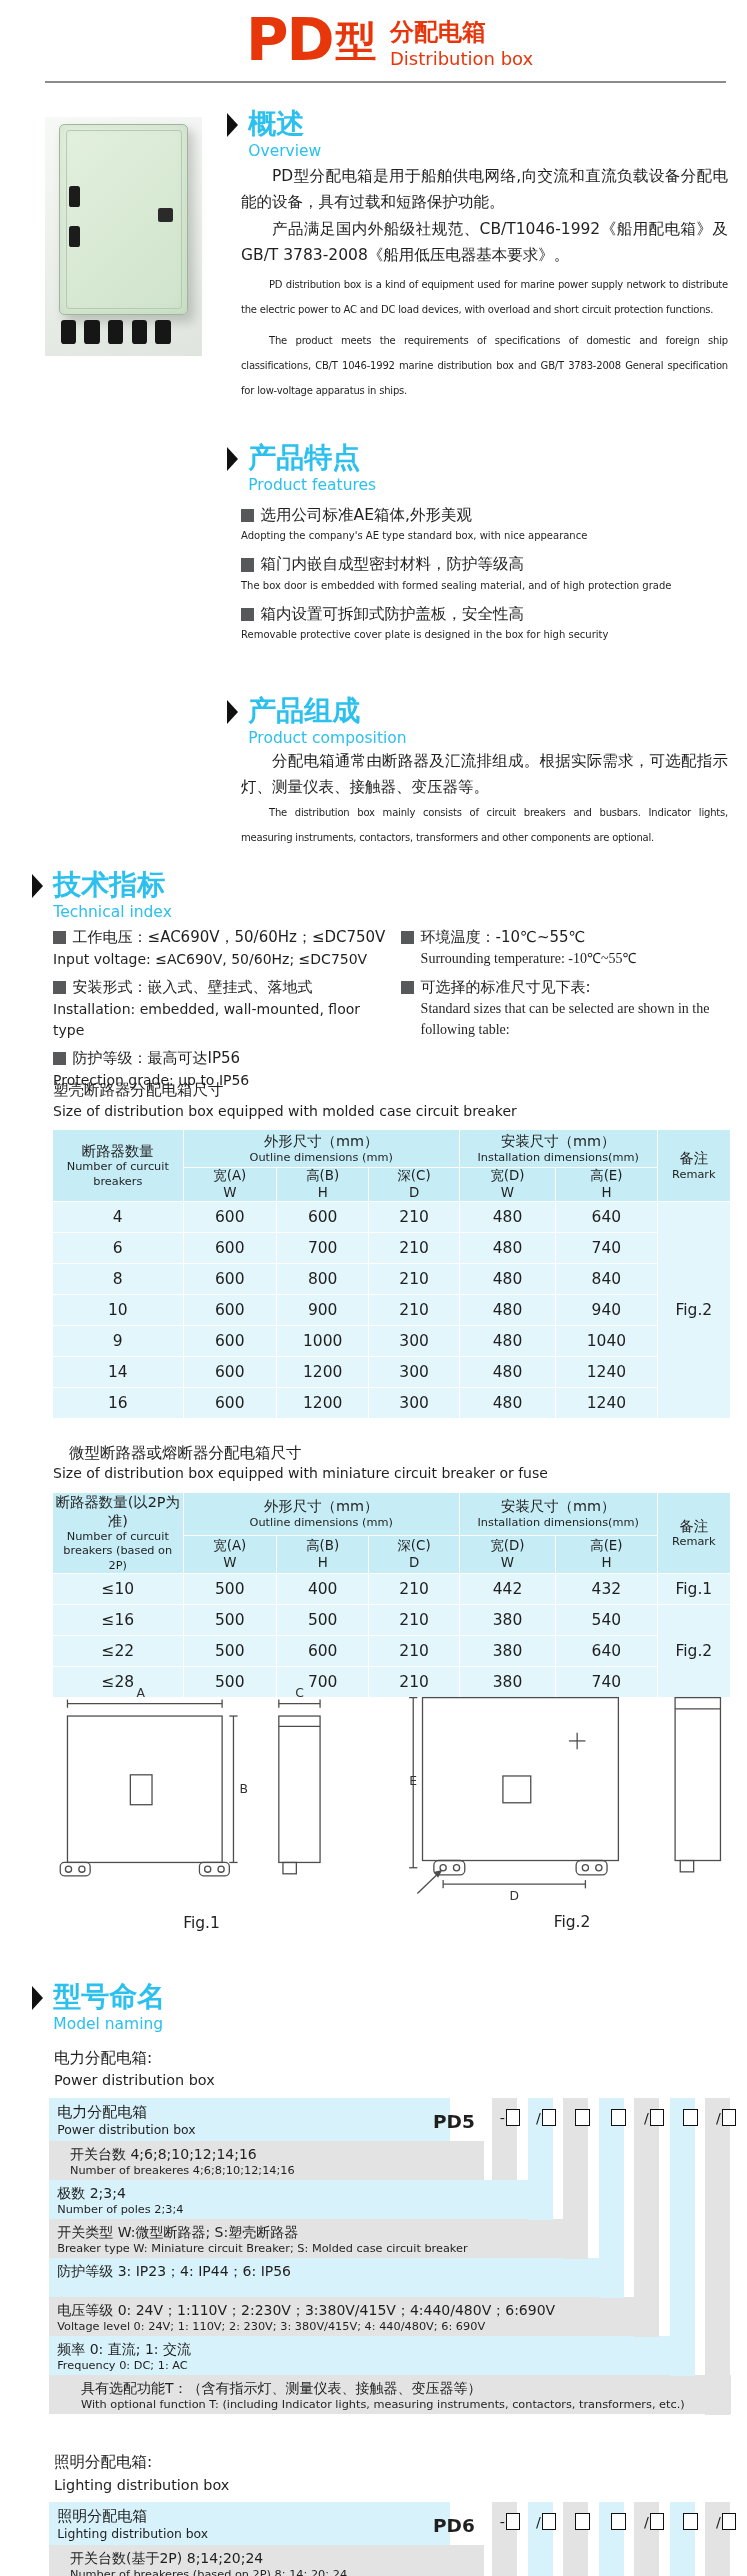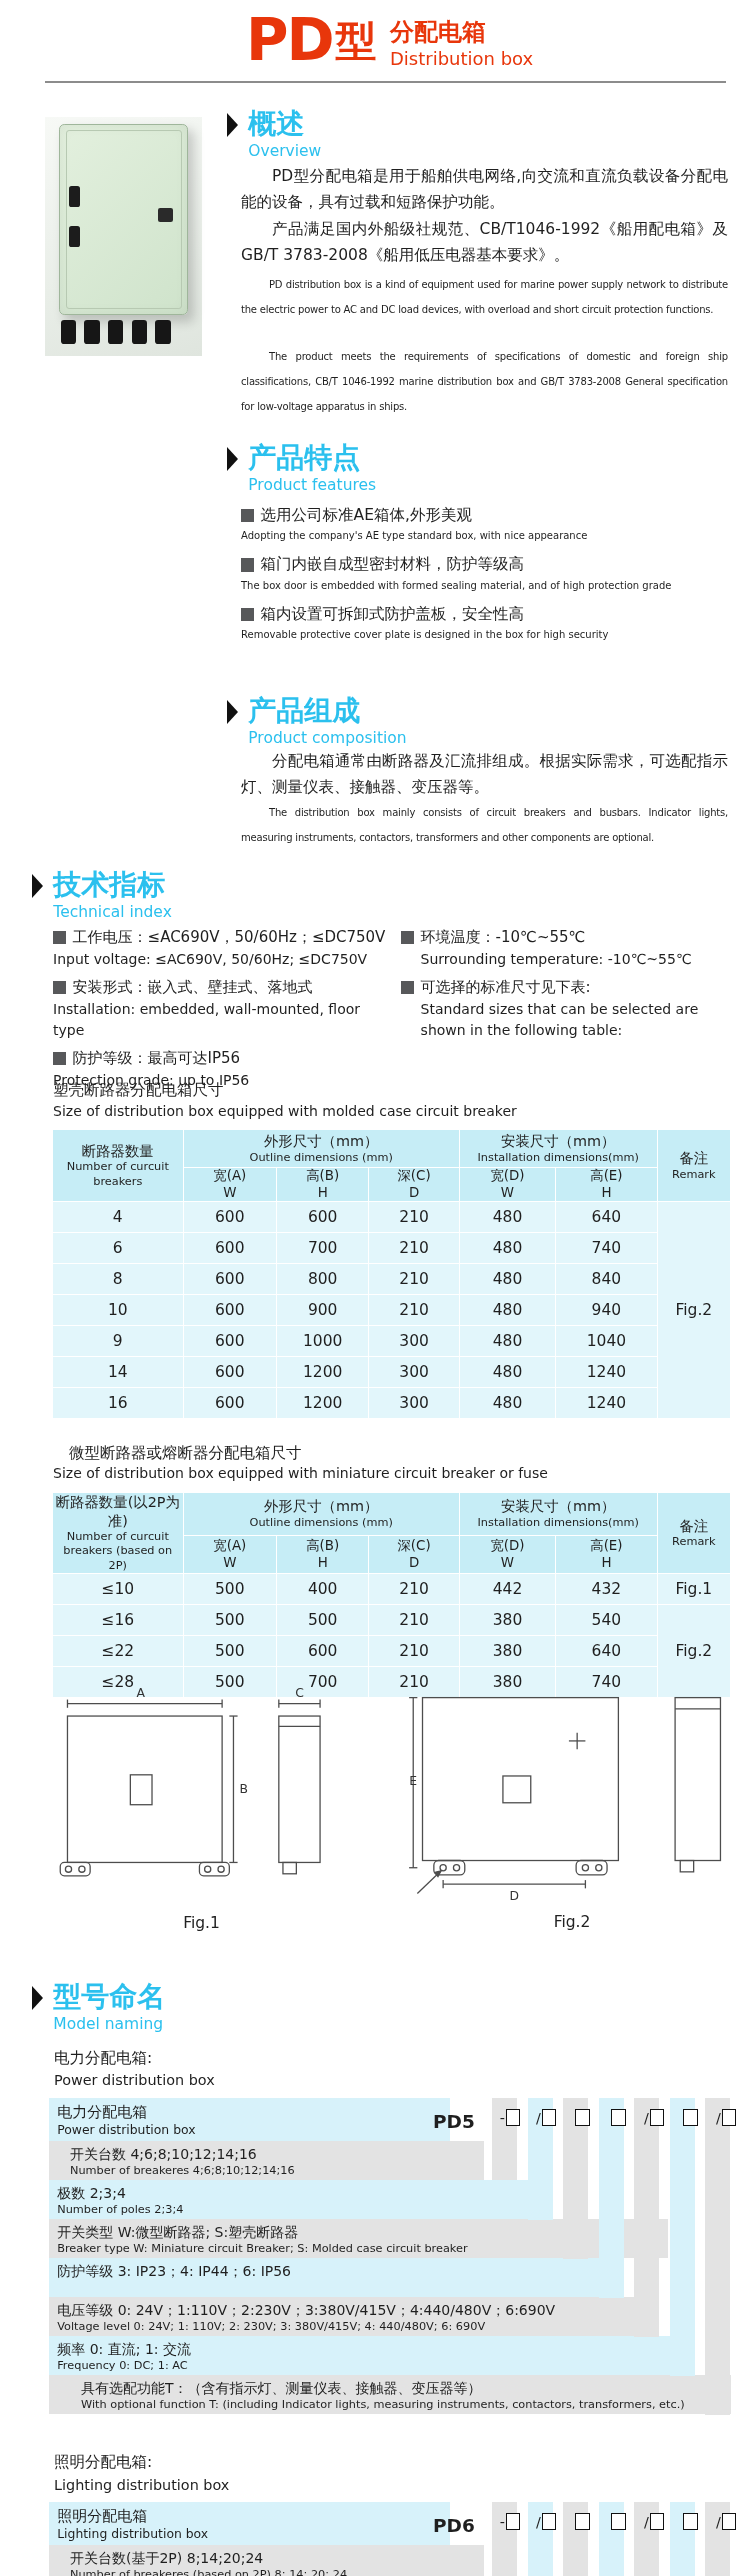--- a/index.html
+++ b/index.html
@@ -40,21 +40,21 @@
   .pcn{font-size:15.5px;line-height:26px;text-indent:31px;text-align:justify;margin:0;}
   .pen{font-size:10px;line-height:25px;text-indent:28px;text-align:justify;margin:0;letter-spacing:-0.2px;}
 
   
   .feat-cn{display:flex;align-items:center;font-size:15.5px;margin:0;}
   .sq{width:13.4px;height:13.4px;background:#57585a;margin-right:6.2px;flex:0 0 auto;}
   .feat-en{font-size:10px;margin:4.1px 0 13.4px 0;}
   .titem{margin-bottom:8.2px;}
   .titem .cnline{display:flex;align-items:center;font-size:15px;line-height:20.6px;}
   .titem .enline{font-size:14px;line-height:20.6px;margin-top:1px;}
-  .ind{margin-left:19.6px;}
+  .ind{margin-left:19.6px;font-family:Liberation Serif, serif;}
 
   
   .tbl-title-cn{font-size:15.5px;}
   .tbl-title-en{font-size:14px;}
   table.size{border-collapse:separate;border-spacing:1.5px;width:679px;table-layout:fixed;}
   table.size th,table.size td{padding:0;margin:0;}
   table.size th{background:#c6edf6;font-weight:normal;vertical-align:middle;}
   table.size td{background:#e2f6fb;text-align:center;font-size:15.5px;height:30px;vertical-align:middle;}
   .h-cn{font-size:14.4px;line-height:18.5px;}
   .h-en{font-size:11.3px;line-height:14.4px;}
@@ -70,21 +70,21 @@
   .fig-cap{font-size:15.5px;color:#222;margin-top:3.1px;}
 
   
   .nintro-cn{font-size:15.5px;}
   .nintro-en{font-size:14.4px;}
   .ndiag{position:absolute;width:682px;height:317px;--c:#d7f2fa;--g:#e3e3e3;}
   .nrow{height:39px;box-sizing:border-box;padding:3.6px 0 0 8.2px;}
   .r0{height:43px;width:401px;background:var(--c);box-sizing:border-box;padding:5.2px 0 0 8.2px;}
   .r1{width:435px;background:var(--g);padding-left:21px;}
   .r2{width:503px;background:var(--c);}
-  .r3{width:619px;background:var(--g);}
+  .r3{width:539px;background:var(--g);}
   .r4{width:574px;background:var(--c);}
   .r5{width:610px;background:var(--g);}
   .r6{width:646px;background:var(--c);}
   .r7{width:682px;background:var(--g);padding-left:32px;}
   .strip{position:absolute;top:0;width:25px;}
   .s1{left:443px;height:82px;background:var(--g);}
   .s2{left:479px;height:122px;background:var(--c);}
   .s3{left:514px;height:161px;background:var(--g);}
   .s4{left:550px;height:200px;background:var(--c);}
   .s5{left:585px;height:239px;background:var(--g);}
@@ -133,21 +133,21 @@
   <div class="sec" style="left:227px;top:109px;">
     <span class="tri"></span>
     <span>
       <div class="sec-cn">概述</div>
       <div class="sec-en">Overview</div>
     </span>
   </div>
   <p class="pcn abs" style="left:241px;top:163px;width:487px;">PD型分配电箱是用于船舶供电网络,向交流和直流负载设备分配电能的设备，具有过载和短路保护功能。</p>
   <p class="pcn abs" style="left:241px;top:216px;width:487px;">产品满足国内外船级社规范、CB/T1046-1992《船用配电箱》及GB/T 3783-2008《船用低压电器基本要求》。</p>
   <p class="pen abs" style="left:241px;top:272px;width:487px;">PD distribution box is a kind of equipment used for marine power supply network to distribute the electric power to AC and DC load devices, with overload and short circuit protection functions.</p>
-  <p class="pen abs" style="left:241px;top:344px;width:487px;">The product meets the requirements of specifications of domestic and foreign ship classifications, CB/T 1046-1992 marine distribution box and GB/T 3783-2008 General specification for low-voltage apparatus in ships.</p>
+  <p class="pen abs" style="left:241px;top:328px;width:487px;">The product meets the requirements of specifications of domestic and foreign ship classifications, CB/T 1046-1992 marine distribution box and GB/T 3783-2008 General specification for low-voltage apparatus in ships.</p>
 
   <div class="sec" style="left:227px;top:443px;">
     <span class="tri"></span>
     <span>
       <div class="sec-cn">产品特点</div>
       <div class="sec-en">Product features</div>
     </span>
   </div>
   <div class="abs" style="left:241px;top:505px;width:489px;">
     <p class="feat-cn">

